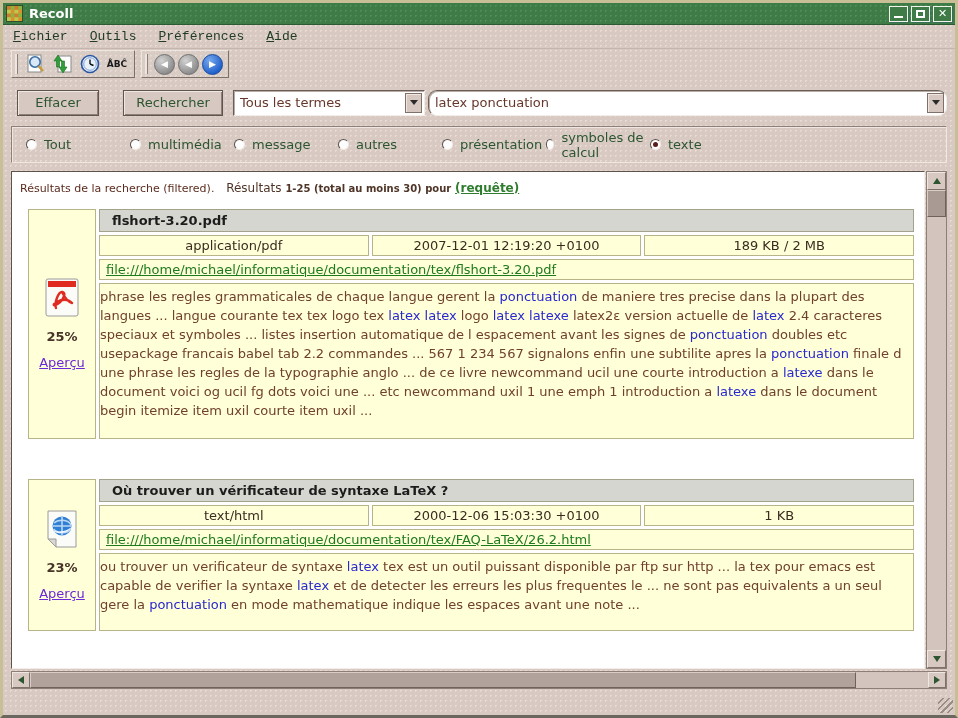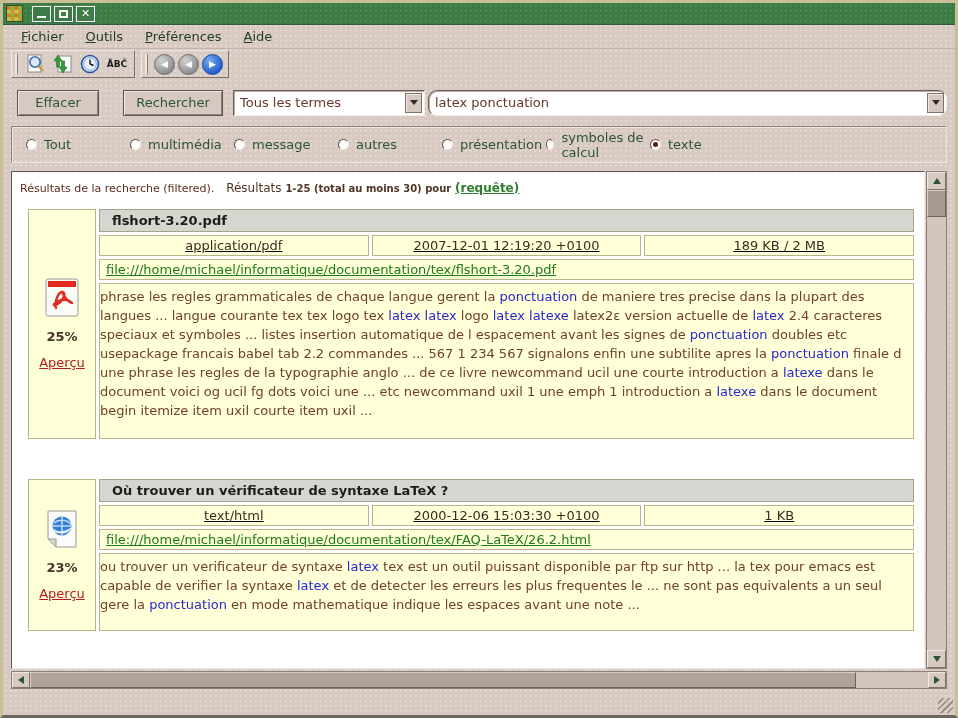--- a/index.html
+++ b/index.html
@@ -37,21 +37,21 @@
   .win-title { color:#ffffff; font-weight:bold; font-size:13px; flex:1; }
   .win-btn {
     width:19px; height:16px; margin-left:3px;
     background:#3e7b47; border:1px solid #f2f2ee;
     box-shadow:1px 1px 0 #23489042; position:relative; cursor:pointer;
   }
   .win-btn .g-min { position:absolute; left:4px; bottom:3px; width:9px; height:2px; background:#fff; }
   .win-btn .g-max { position:absolute; left:4px; top:3px; width:9px; height:8px; border:2px solid #fff; }
   .win-btn .g-close { position:absolute; inset:0; color:#fff; font-weight:bold; font-size:11px; line-height:14px; text-align:center; }
   
-  .menubar { height:24px; flex:0 0 24px; display:flex; align-items:center; padding-left:18px; border-bottom:1px solid #c4b6af; }
+  .menubar { height:24px; flex:0 0 24px; display:flex; align-items:center; padding-left:10px; border-bottom:1px solid #c4b6af;font-family:Liberation Mono, monospace; }
   .menu-item { color:#233c24; margin-right:22px; cursor:pointer; }
   .menu-item .m { text-decoration:underline; }
   
   .toolbar { height:30px; flex:0 0 30px; display:flex; align-items:center; padding-left:8px; gap:6px; }
   .tgroup {
     display:flex; align-items:center; gap:3px; height:28px; padding:1px 5px 1px 2px;
     border:1px solid; border-color:#efe6e1 #7e716a #7e716a #efe6e1; background:rgba(255,255,255,0.04);
   }
   .grip { width:3px; height:20px; border-left:2px solid #efe6e1; border-right:1px solid #8d7f78; margin:0 3px 0 1px; }
   .tbtn { width:24px; height:24px; display:flex; align-items:center; justify-content:center; cursor:pointer; }
@@ -112,25 +112,25 @@
   .res-sub { font-size:12px; color:#4f3527; }
   .res-sub b { font-size:10px; }
   .req-link { color:#2e7d2e; font-weight:bold; text-decoration:underline; cursor:pointer; font-size:12px; }
   .result { display:flex; gap:3px; margin-left:8px; margin-right:2px; }
   .result + .result { margin-top:40px; }
   .side-cell {
     flex:0 0 68px; background:#ffffd8; border:1px solid #b6b488;
     display:flex; flex-direction:column; align-items:center; justify-content:center; gap:11px;
   }
   .pct { font-weight:bold; color:#473327; }
-  .apercu { color:#b91c1c; text-decoration:underline; cursor:pointer; }
+  .apercu { color:#6d28d9; text-decoration:underline; cursor:pointer; }
   .main-cells { flex:1; display:flex; flex-direction:column; gap:3px; min-width:0; }
   .cell { background:#ffffd8; border:1px solid #b6b488; padding:2px 6px; color:#3a2c20; }
   .title-cell { background:#d6d6d1; border-color:#a3a38b; font-weight:bold; color:#1c1c1c; padding:3px 6px 3px 12px; }
-  .meta-row { display:flex; gap:3px;text-decoration:underline; }
+  .meta-row { display:flex; gap:3px; }
   .meta-row .cell { flex:1; text-align:center; }
   .url-cell a { color:#1d7a1d; text-decoration:underline; cursor:pointer; }
   .snippet-cell { color:#70402e; line-height:19px; padding:3px 0; }
   .snippet-cell .hl { color:#2828cf; }
   .snip-tall { min-height:156px; }
   .snip-short { min-height:78px; }
   
   .vscroll { flex:0 0 21px; margin-left:1px; display:flex; flex-direction:column; background:#d3c5be; border:1px solid #8d7f78; }
   .sbtn { flex:0 0 18px; background:#d7c9c2; border:1px solid; border-color:#f0e7e2 #7e716a #7e716a #f0e7e2;
           display:flex; align-items:center; justify-content:center; cursor:pointer; }
@@ -152,20 +152,21 @@
     background:repeating-linear-gradient(135deg, transparent 0 3px, #9a8d85 3px 4.5px); }
   svg { display:block; }
 </style>
 </head>
 <body>
 
 <div class="window">
 
   <div class="titlebar">
     <span class="app-icon"></span>
+    <span class="win-title">Recoll</span>
     <span class="win-btn">
         <span class="g-min"></span>
       </span>
     <span class="win-btn">
         <span class="g-max"></span>
       </span>
     <span class="win-btn">
         <span class="g-close">✕</span>
       </span>
   </div>

